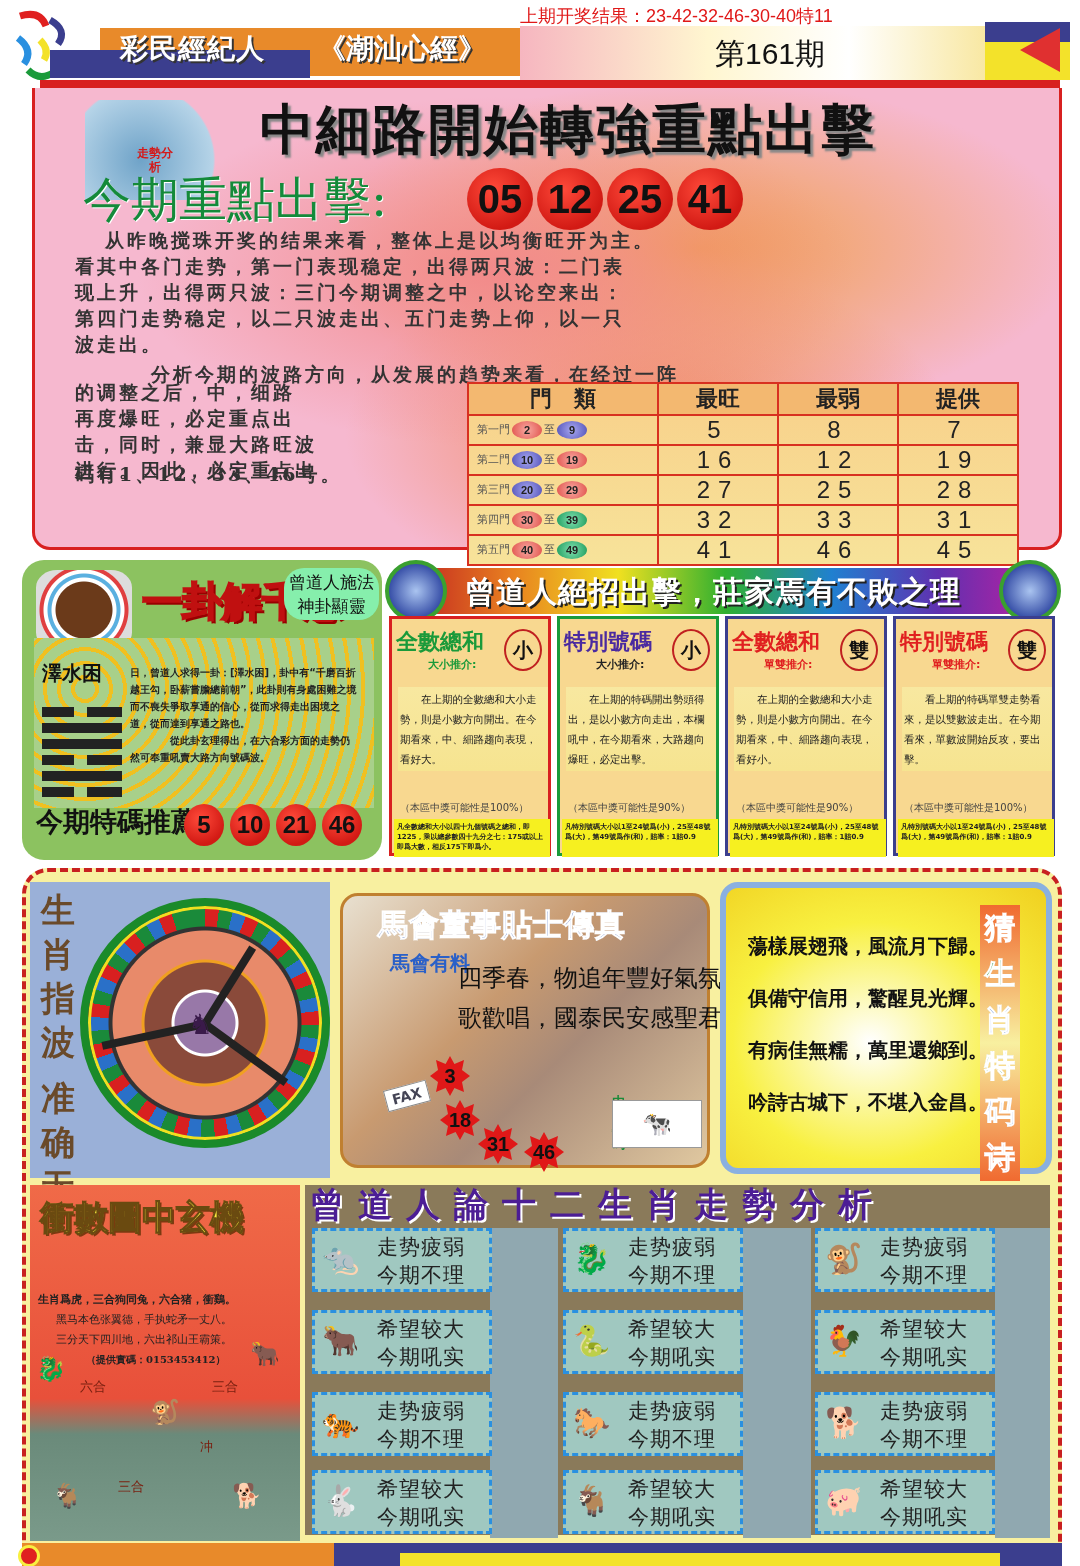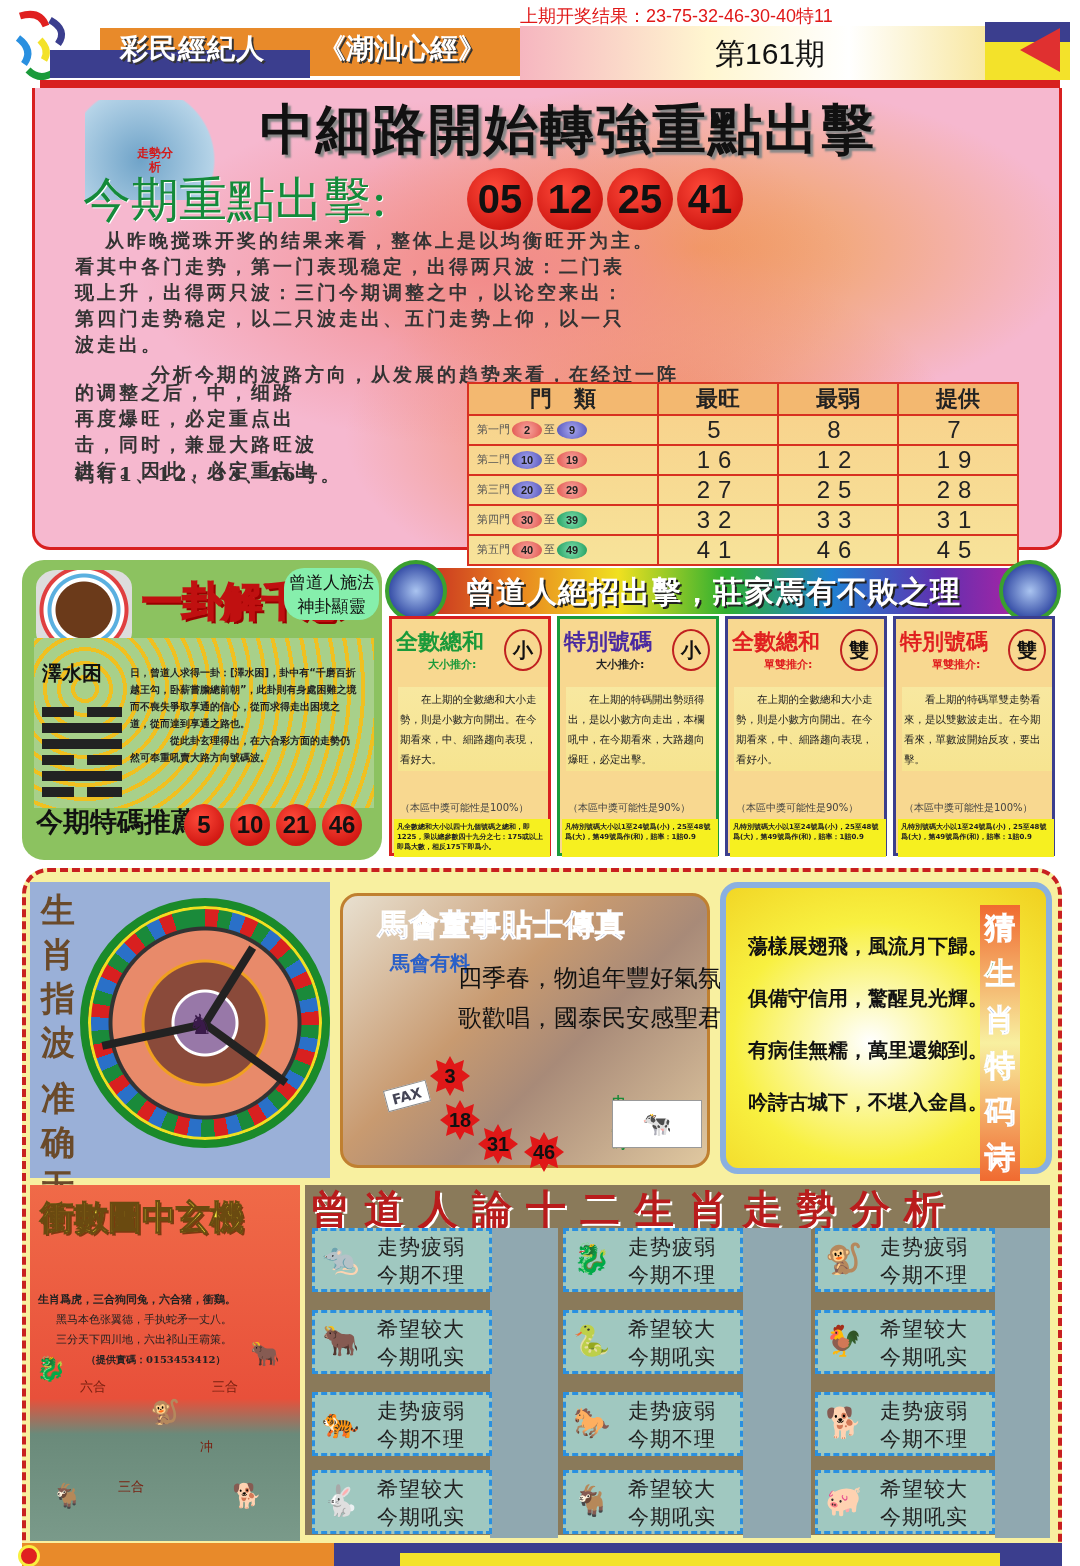--- a/index.html
+++ b/index.html
@@ -79,21 +79,21 @@
 .cow-box{left:612px;top:1100px;width:90px;height:48px;background:#fff;border:1px solid #999;display:flex;align-items:center;justify-content:center;font-size:24px}
 .poem-box{left:720px;top:882px;width:332px;height:292px;border-radius:18px;background:radial-gradient(ellipse at 45% 55%,#fff 0,#f8f040 55%,#f0d020);border:6px solid #8ab0e0}
 .poem-lines{left:748px;top:920px;font-size:20px;font-weight:bold;color:#111;line-height:52px;font-family:"DejaVu Sans",sans-serif}
 .poem-side{left:980px;top:905px;width:40px;font-size:30px;font-weight:bold;line-height:46px;text-align:center;font-family:"DejaVu Serif",serif;background:linear-gradient(180deg,#f06a30,#f8f0a0 50%,#f06a30);color:#1a8a3a;-webkit-text-stroke:1px #fff}
 .mech-box{left:30px;top:1185px;width:270px;height:356px;background:linear-gradient(180deg,#f06a48 0,#e8503a 60%,#6a8a7a 70%,#7a9a8a 100%)}
 .mech-title{left:40px;top:1195px;font-size:34px;font-weight:bold;color:#f8f040;-webkit-text-stroke:1px #6a4a10;font-family:"DejaVu Serif",serif;text-shadow:2px 2px 0 #7a3a10}
 .mech-text{left:38px;top:1290px;width:260px;font-size:11px;line-height:20px;color:#222;font-weight:bold;font-family:"DejaVu Serif",serif}
 .mech-label{position:absolute;font-size:13px;color:#7a2010;font-family:Liberation Serif, serif}
 .mech-animal{position:absolute;font-size:24px;color:#222}
 .zod-wrap{left:305px;top:1185px;width:745px;height:350px;background:#8a7a5a}
-.zod-title{left:310px;top:1182px;font-size:40px;font-weight:bold;color:#b91c1c;letter-spacing:14px;font-family:"DejaVu Serif",serif;text-shadow:2px 2px 0 #fff}
+.zod-title{left:310px;top:1182px;font-size:34px;font-weight:bold;color:#4c1d95;letter-spacing:14px;font-family:"DejaVu Serif",serif;text-shadow:2px 2px 0 #fff}
 .zcell{position:absolute;width:180px;height:64px;background:#a0c8c0;border:3px dashed #2a90e0}
 .zcell .ic{position:absolute;left:6px;top:10px;font-size:30px;width:40px;text-align:center}
 .zcell .t1,.zcell .t2{position:absolute;left:62px;font-size:21px;color:#222;font-family:"DejaVu Serif",serif;letter-spacing:1px}
 .zcell .t1{top:2px}.zcell .t2{top:30px}
 .zgap{position:absolute;width:68px;background:#90a8b0}
 .bottom-bar{left:22px;top:1543px;width:1040px;height:23px;background:linear-gradient(90deg,#e88a2a 0 30%,#3b3e8e 30% 100%)}
 .bottom-yel{left:400px;top:1553px;width:600px;height:13px;background:#f3e22a}
 .bottom-dot{left:18px;top:1545px;width:22px;height:22px;border-radius:50%;background:#e02020;border:3px solid #f8f040}
 </style>
 </head>
@@ -104,21 +104,21 @@
     <path d="M10 6 Q30 0 36 16" stroke="#e02020" stroke-width="7" fill="none"></path>
     <path d="M40 10 Q58 20 48 34" stroke="#3b3e8e" stroke-width="7" fill="none"></path>
     <path d="M8 28 Q24 40 14 54" stroke="#2a90e0" stroke-width="7" fill="none"></path>
     <path d="M18 60 Q30 72 44 62" stroke="#1a9a3a" stroke-width="7" fill="none"></path>
     <path d="M30 30 Q40 40 34 50" stroke="#f3e22a" stroke-width="7" fill="none"></path>
   </svg>
   <div class="abs band-orange"></div>
   <div class="abs band-blue"></div>
   <div class="abs hdr-brand">彩民經紀人</div>
   <div class="abs hdr-pub">《潮汕心經》</div>
-  <div class="abs hdr-result">上期开奖结果：23-75-32-46-30-40特11</div>
+  <div class="abs hdr-result">上期开奖结果：23-42-32-46-30-40特11</div>
   <div class="abs hdr-issue-bg"></div>
   <div class="abs hdr-issue">第161期</div>
   <div class="abs hdr-right"></div>
   <div class="abs hdr-tri"></div>
   <div class="abs redline"></div>
 </div>
 
 <div class="abs" id="top">
   <div class="abs fishbox"></div>
   <div class="abs fish-tag">走勢分析</div>

